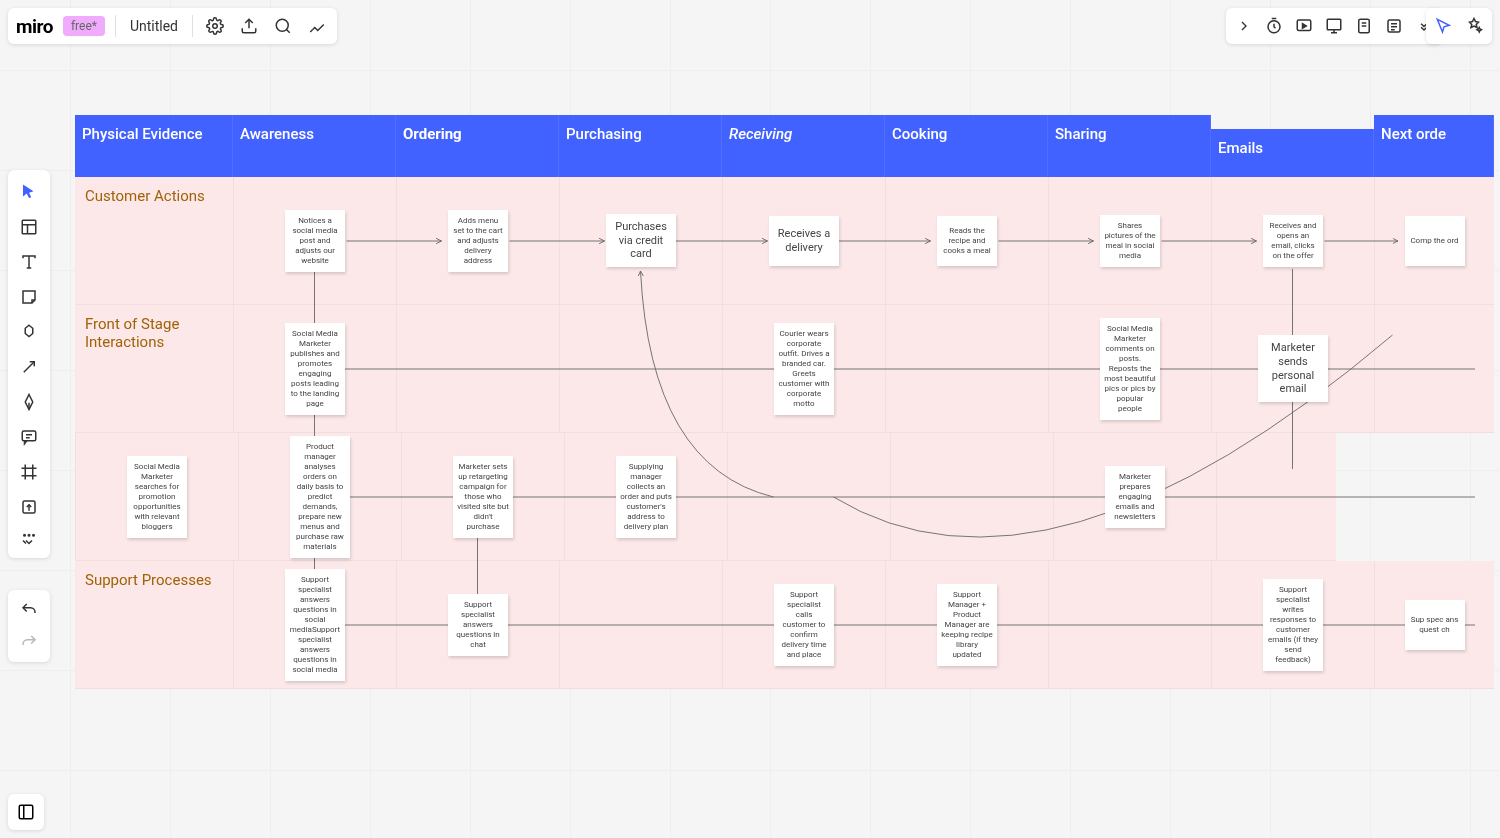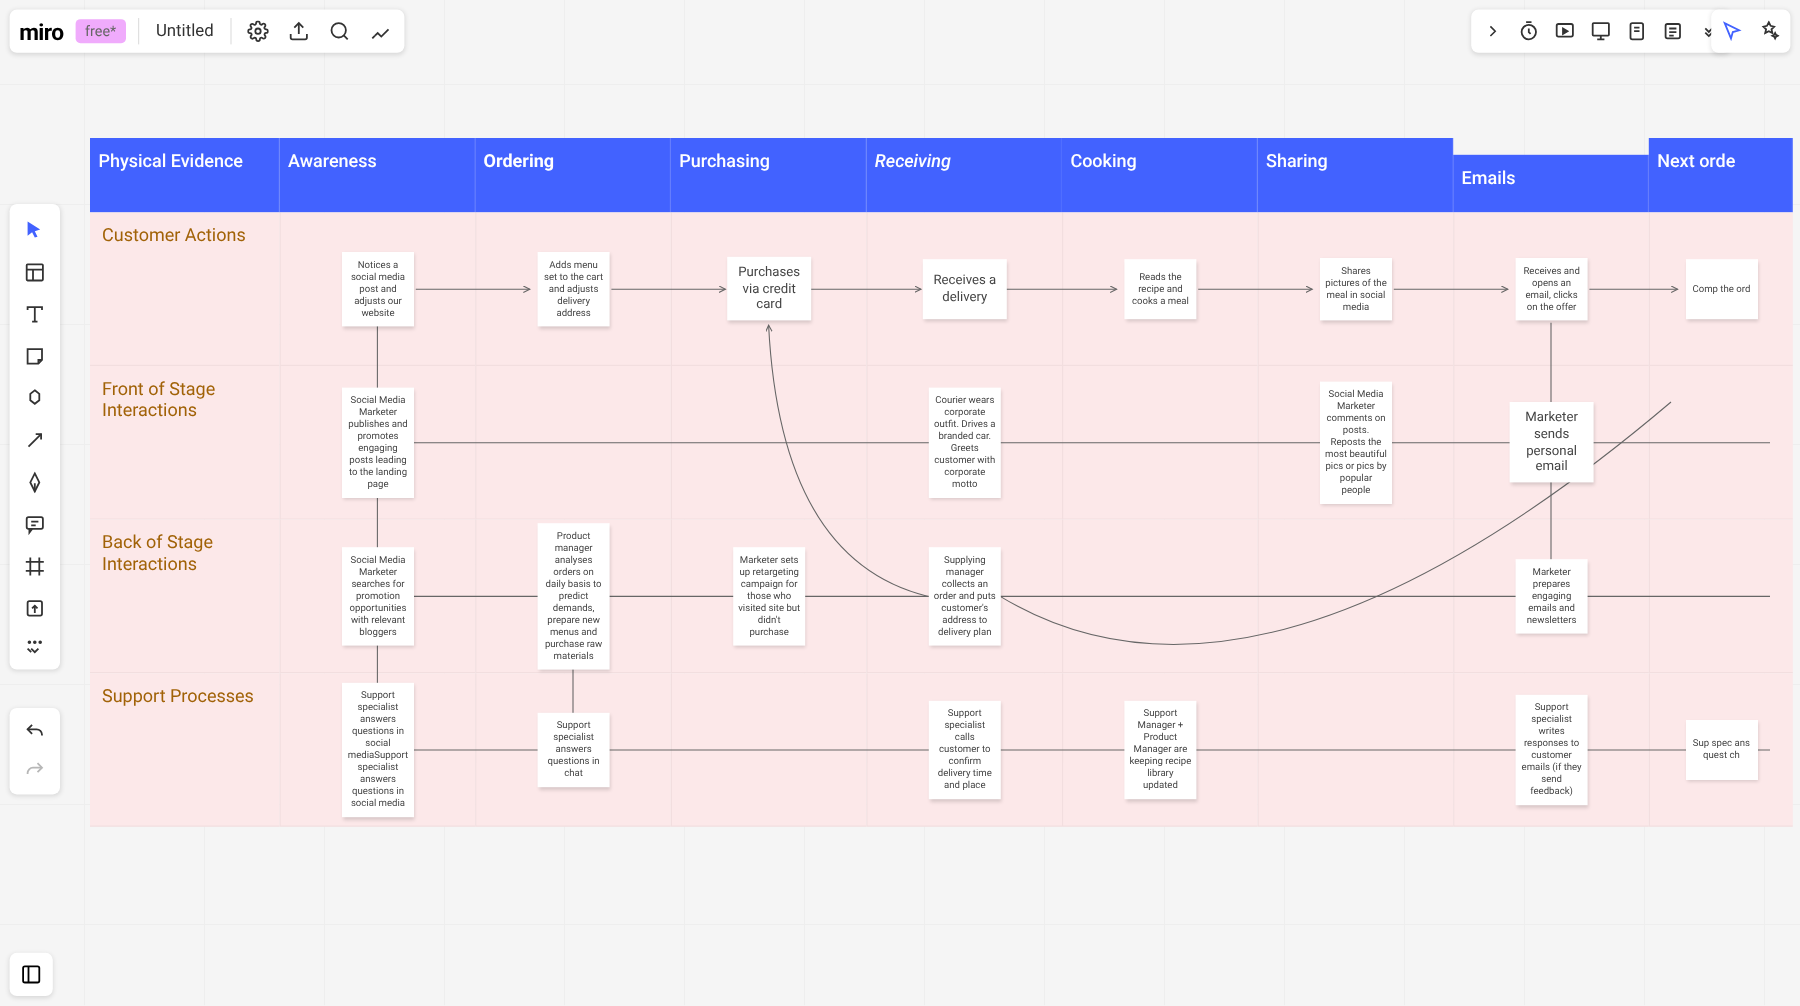--- a/index.html
+++ b/index.html
@@ -304,21 +304,20 @@
       <div class="cell" style="width: 163px; height: 128px;"></div>
       <div class="cell" style="width: 163px; height: 128px;">
         <div class="sticky">Social Media Marketer comments on posts. Reposts the most beautiful pics or pics by popular people</div>
       </div>
       <div class="cell" style="width: 163px; height: 128px;">
         <div class="sticky big">Marketer sends personal email</div>
       </div>
       <div class="cell" style="width: 120px; height: 128px;"></div>
     </div>
     <div class="row" style="height: 128px;">
-      <div class="row-label" style="height: 128px;">Back of Stage Interactions</div>
       <div class="cell" style="width: 163px; height: 128px;">
         <div class="sticky">Social Media Marketer searches for promotion opportunities with relevant bloggers</div>
       </div>
       <div class="cell" style="width: 163px; height: 128px;">
         <div class="sticky">Product manager analyses orders on daily basis to predict demands, prepare new menus and purchase raw materials</div>
       </div>
       <div class="cell" style="width: 163px; height: 128px;">
         <div class="sticky">Marketer sets up retargeting campaign for those who visited site but didn't purchase</div>
       </div>
       <div class="cell" style="width: 163px; height: 128px;">

